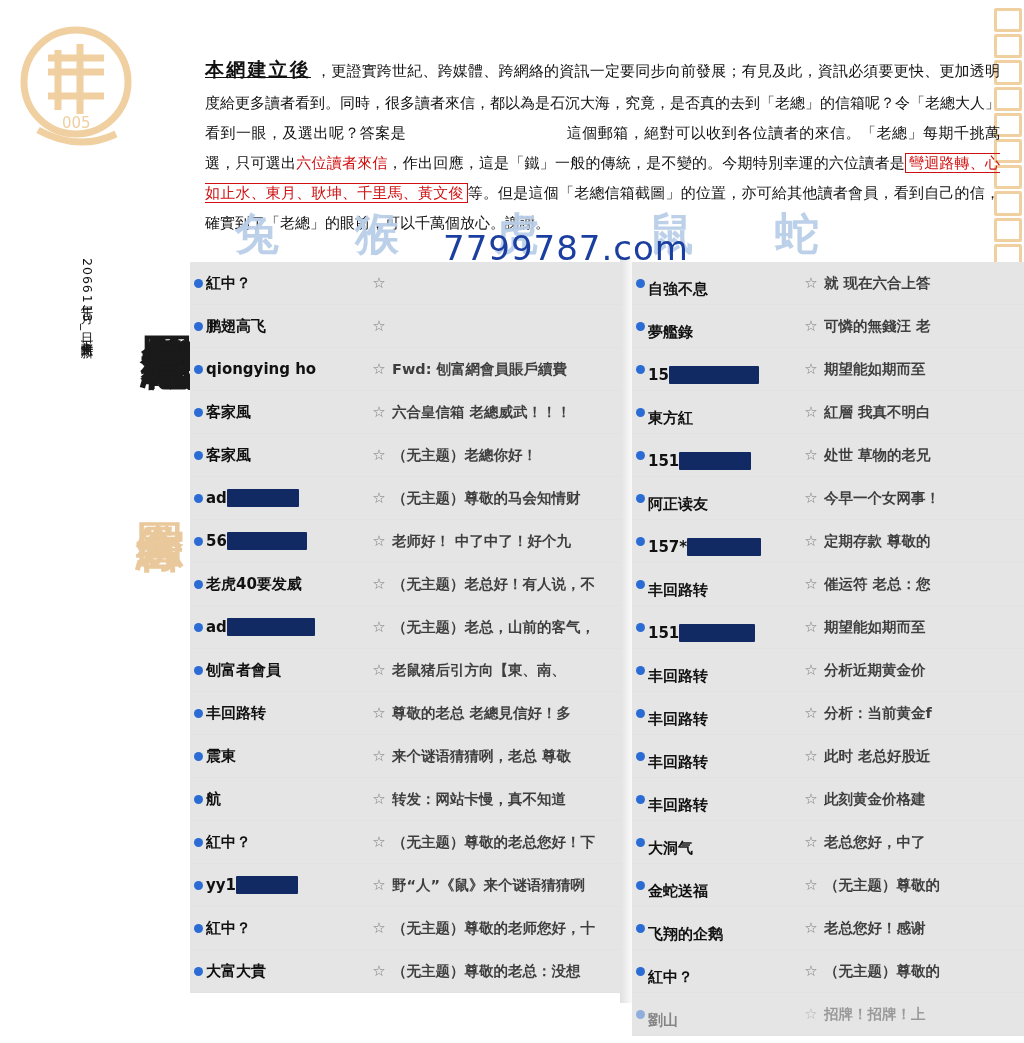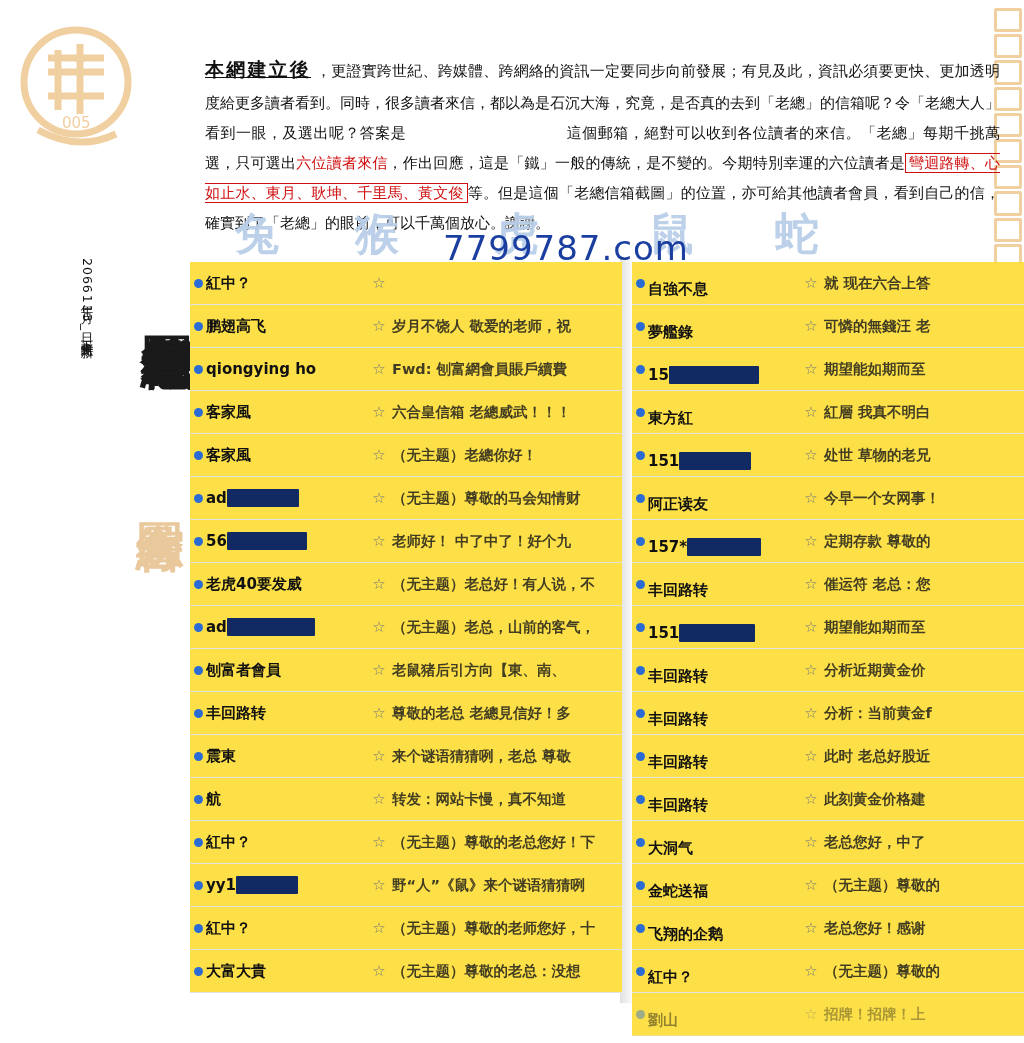--- a/index.html
+++ b/index.html
@@ -115,21 +115,21 @@
     box-shadow:0 0 0 3px #dbe9f7 inset;
     display:flex;align-items:center;justify-content:center;
     color:#2a5db0;font-size:30px;font-weight:bold;
     font-family:"DejaVu Sans", sans-serif;
     opacity:.9;
   }
 
   
   .col{
     position:absolute;top:262px;
-    background:#fde047;
+    background:#e5e5e5;
   }
   .col-left{left:190px;width:432px;}
   .col-right{left:632px;width:392px;}
 
   .mailrow{
     display:flex;align-items:center;
     height:42px;
     border-bottom:1px solid #e2e2e2;
     font-family:"DejaVu Sans", sans-serif;
   }
@@ -236,21 +236,20 @@
         </div>
         <div class="sender"><span>紅中？</span></div>
         <div class="star">☆</div>
       </div>
       <div class="mailrow">
         <div class="bullet">
           <i></i>
         </div>
         <div class="sender"><span>鹏翅高飞</span></div>
         <div class="star">☆</div>
-        <div class="subject">岁月不饶人 敬爱的老师，祝</div>
       </div>
       <div class="mailrow">
         <div class="bullet">
           <i></i>
         </div>
         <div class="sender"><span>qiongying ho</span></div>
         <div class="star">☆</div>
         <div class="subject">Fwd: 刨富網會員賬戶續費</div>
       </div>
       <div class="mailrow">

